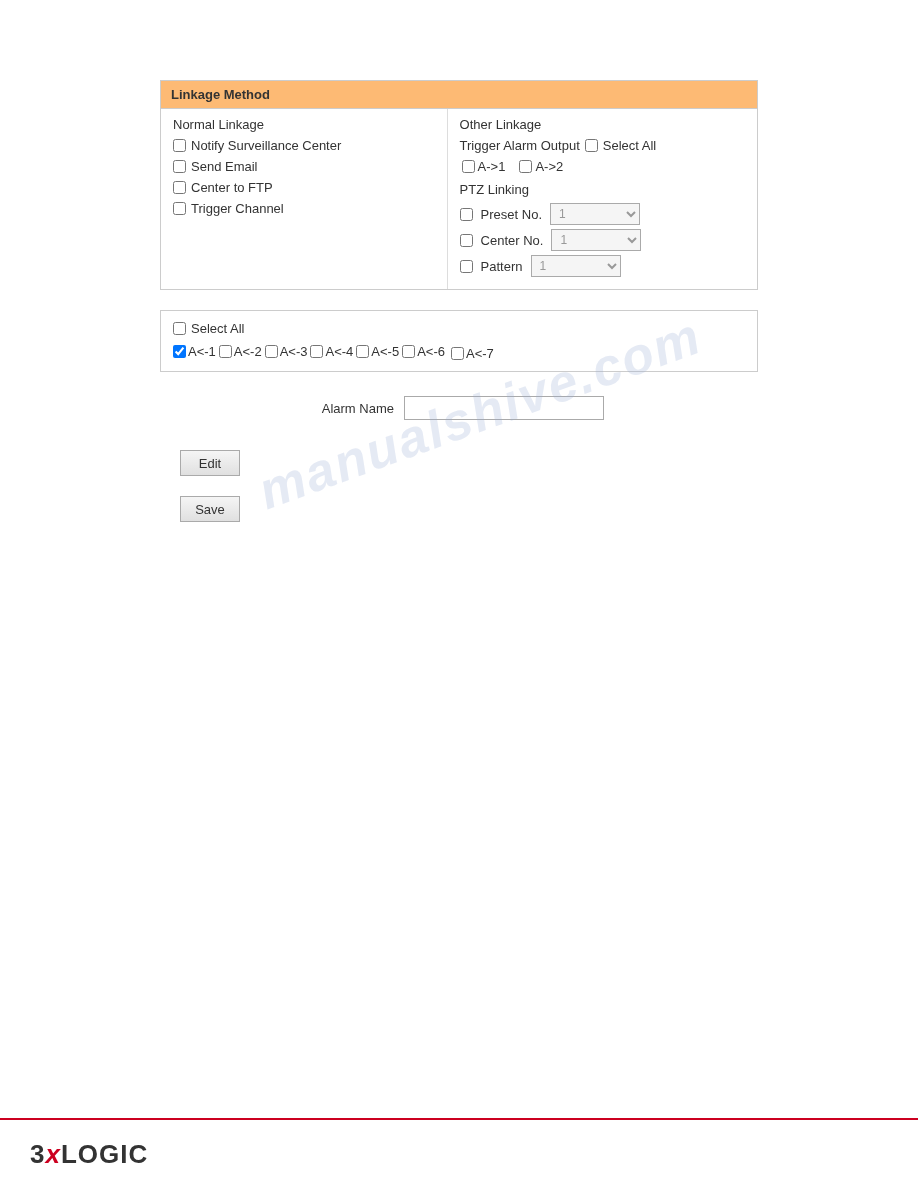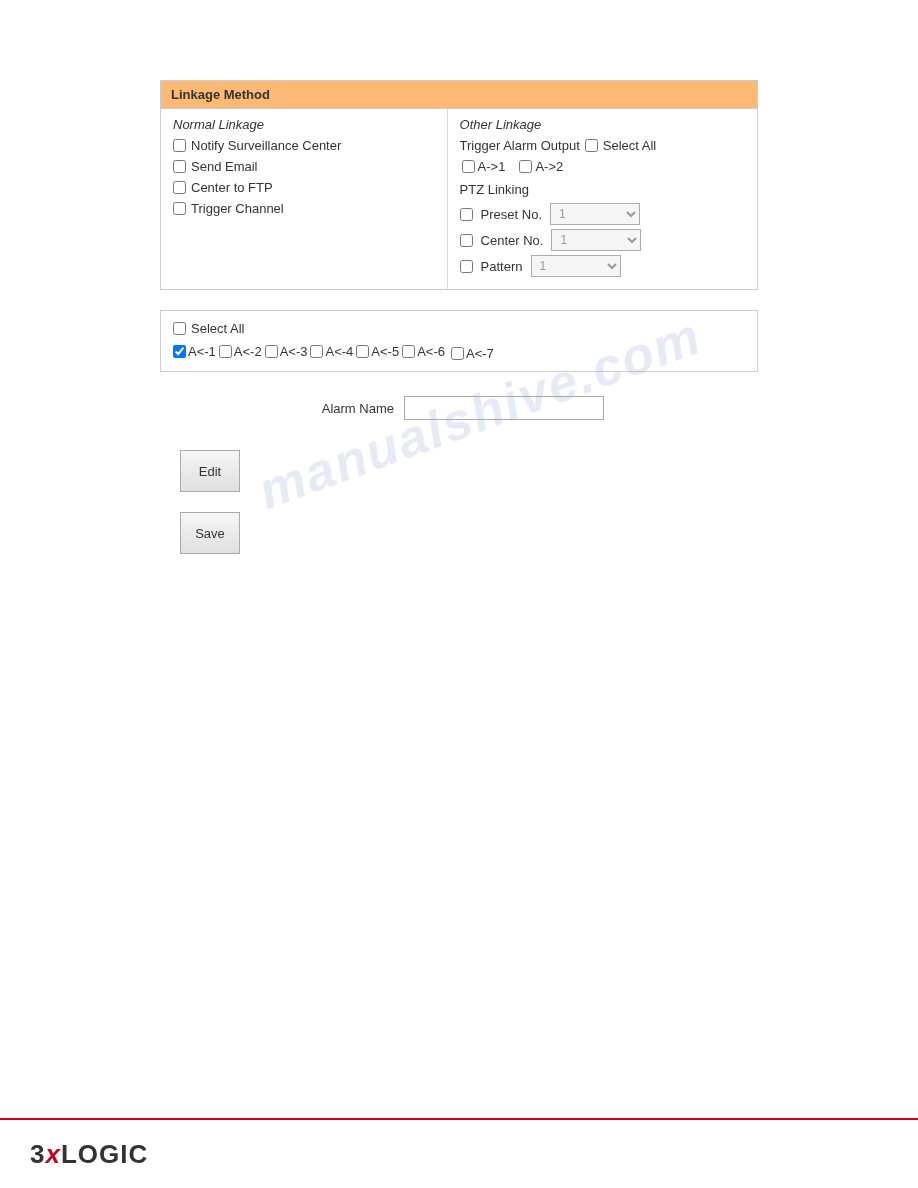--- a/index.html
+++ b/index.html
@@ -45,21 +45,20 @@
       border-right: 1px solid #ddd;
     }
     .linkage-table .col-other {
       width: 52%;
     }
     .col-header {
       font-weight: normal;
       color: #333;
       padding-bottom: 6px !important;
       font-size: 13px;
-      font-style: italic;
     }
 
     .checkbox-row {
       display: flex;
       align-items: center;
       margin-bottom: 6px;
       gap: 5px;
     }
     .checkbox-row input[type="checkbox"] {
       width: 13px;
@@ -173,21 +172,21 @@
 
     
     .button-row {
       display: flex;
       justify-content: flex-start;
       padding-left: 20px;
       margin-bottom: 20px;
     }
     .btn {
       min-width: 60px;
-      height: 42px;
+      height: 26px;
       background: linear-gradient(to bottom, #f5f5f5, #e0e0e0);
       border: 1px solid #aaa;
       font-size: 13px;
       color: #333;
       cursor: pointer;
       padding: 0 12px;
     }
 
     
     .watermark {

